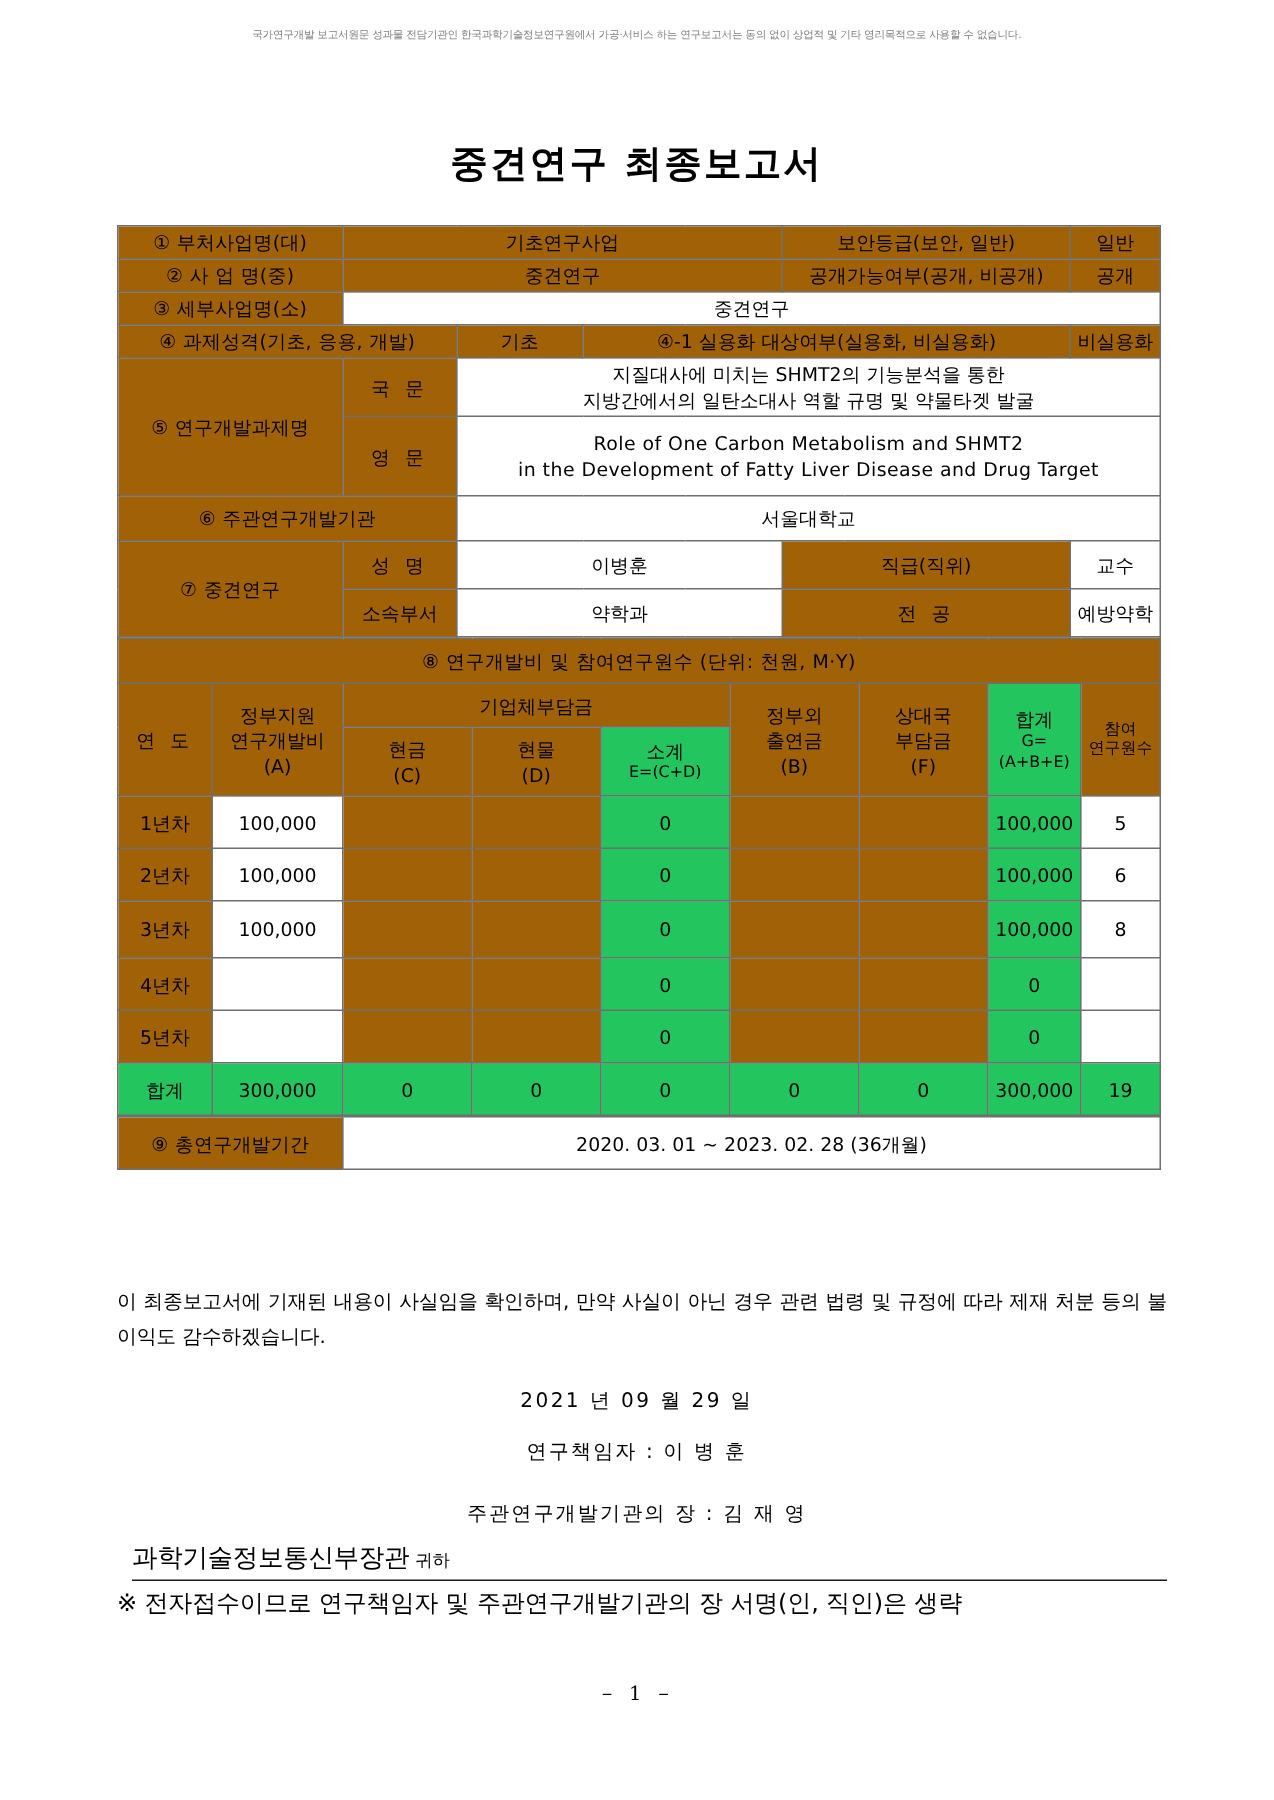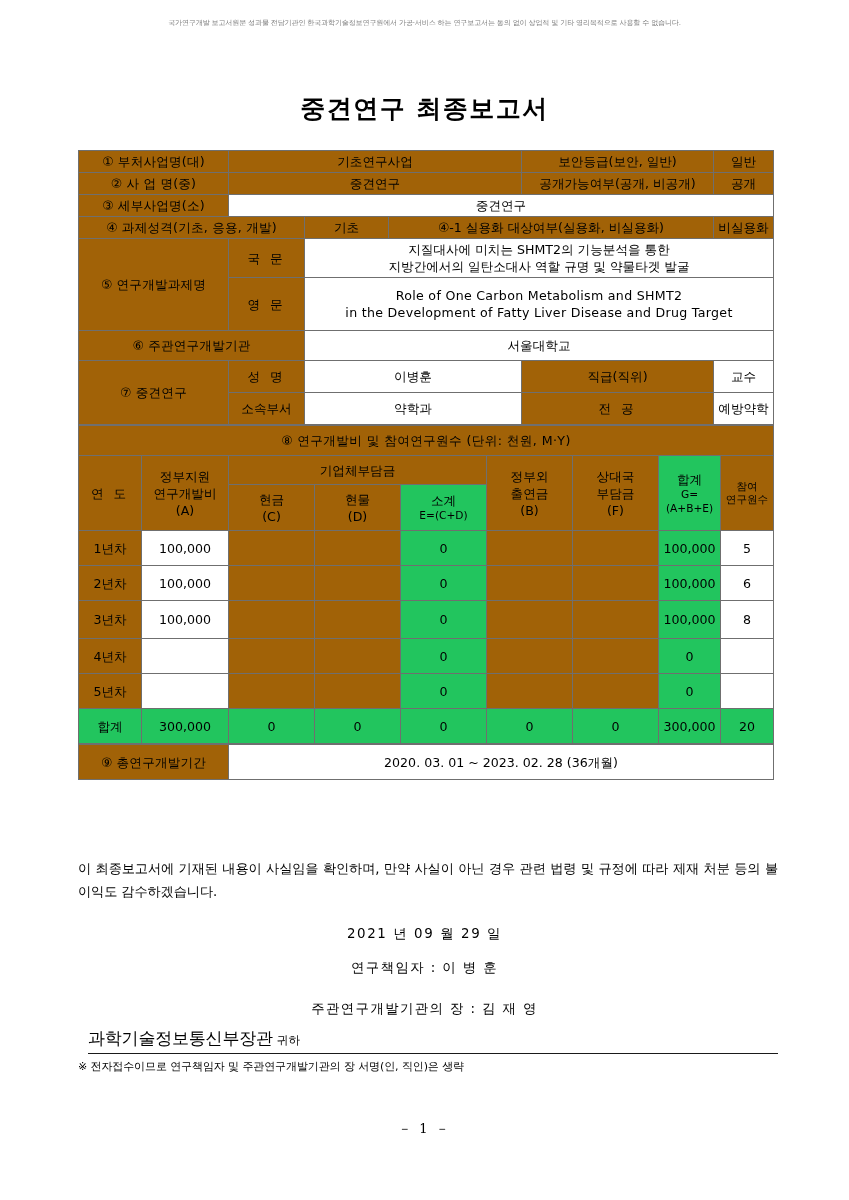--- a/index.html
+++ b/index.html
@@ -143,21 +143,21 @@
     letter-spacing: 0px;
     padding-left: 4px;
   }
 
   
   .footnote {
     position: absolute;
     top: 1059px;
     left: 78px;
     width: 700px;
-    font-size: 11px;
+    font-size: 16px;
     letter-spacing: -0.1px;
   }
 
   
   .page-number {
     position: absolute;
     top: 1120px;
     left: 0;
     width: 849px;
     text-align: center;
@@ -373,21 +373,21 @@
           </tr>
           <tr>
             <td class="orange" style="height: 35px;">합계</td>
             <td class="orange num" style="height: 35px;">300,000</td>
             <td class="orange num" style="height: 35px;">0</td>
             <td class="orange num" style="height: 35px;">0</td>
             <td class="orange num" style="height: 35px;">0</td>
             <td class="orange num" style="height: 35px;">0</td>
             <td class="orange num" style="height: 35px;">0</td>
             <td class="orange num" style="height: 35px;">300,000</td>
-            <td class="orange" style="height: 35px;">20</td>
+            <td class="orange" style="height: 35px;">19</td>
           </tr>
         </tbody>
     </table>
 
     <table class="grid">
       <colgroup>
         <col style="width:150px">
         <col style="width:545px">
       </colgroup>
       <tbody>

